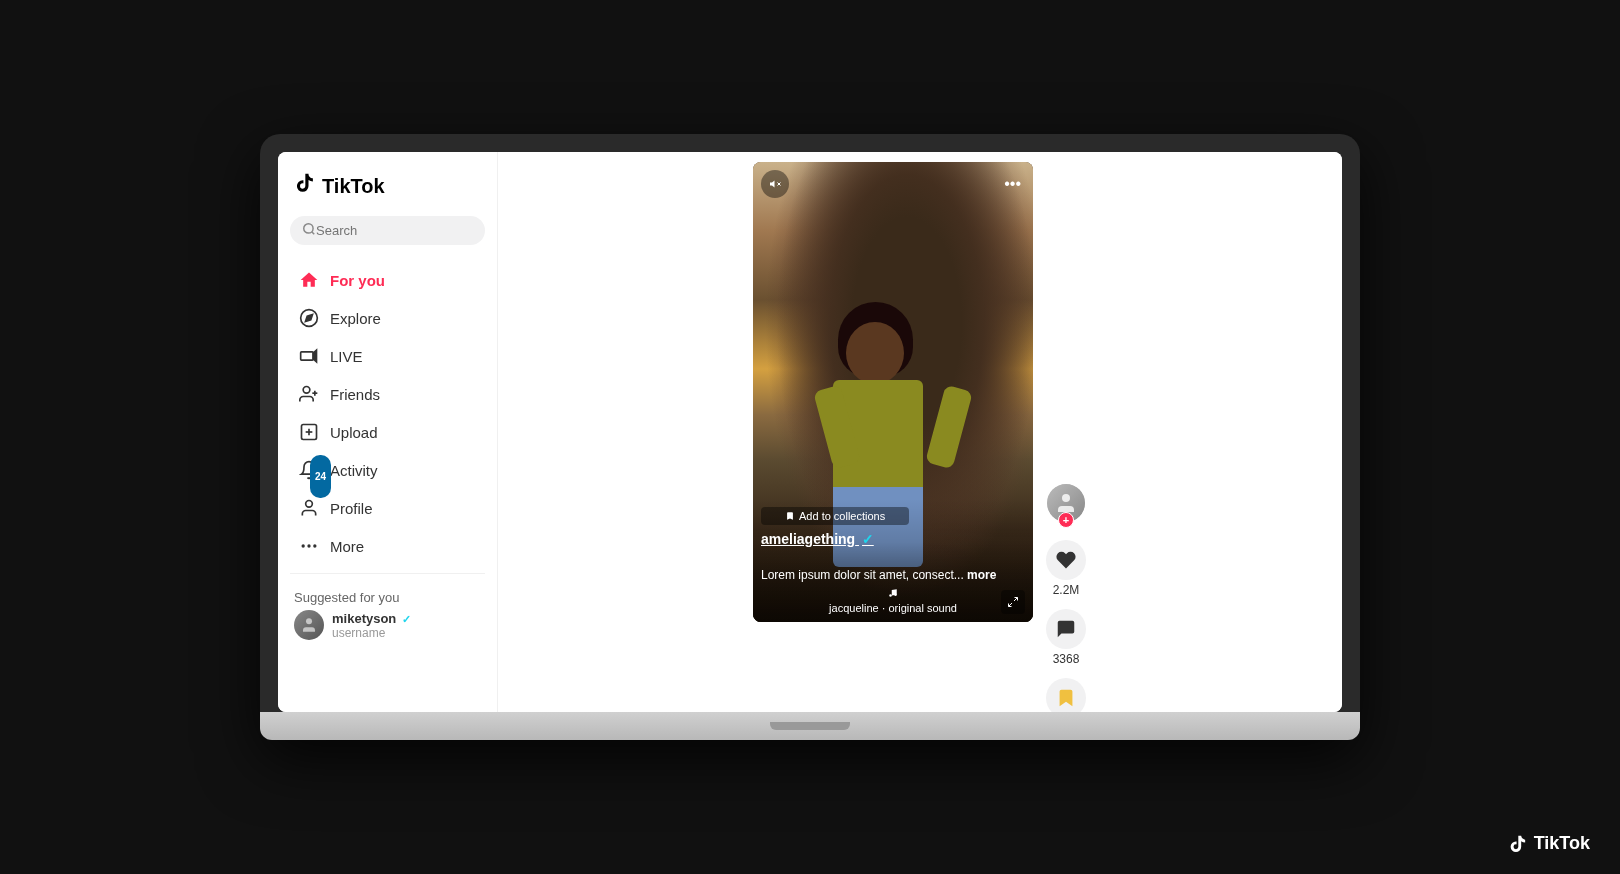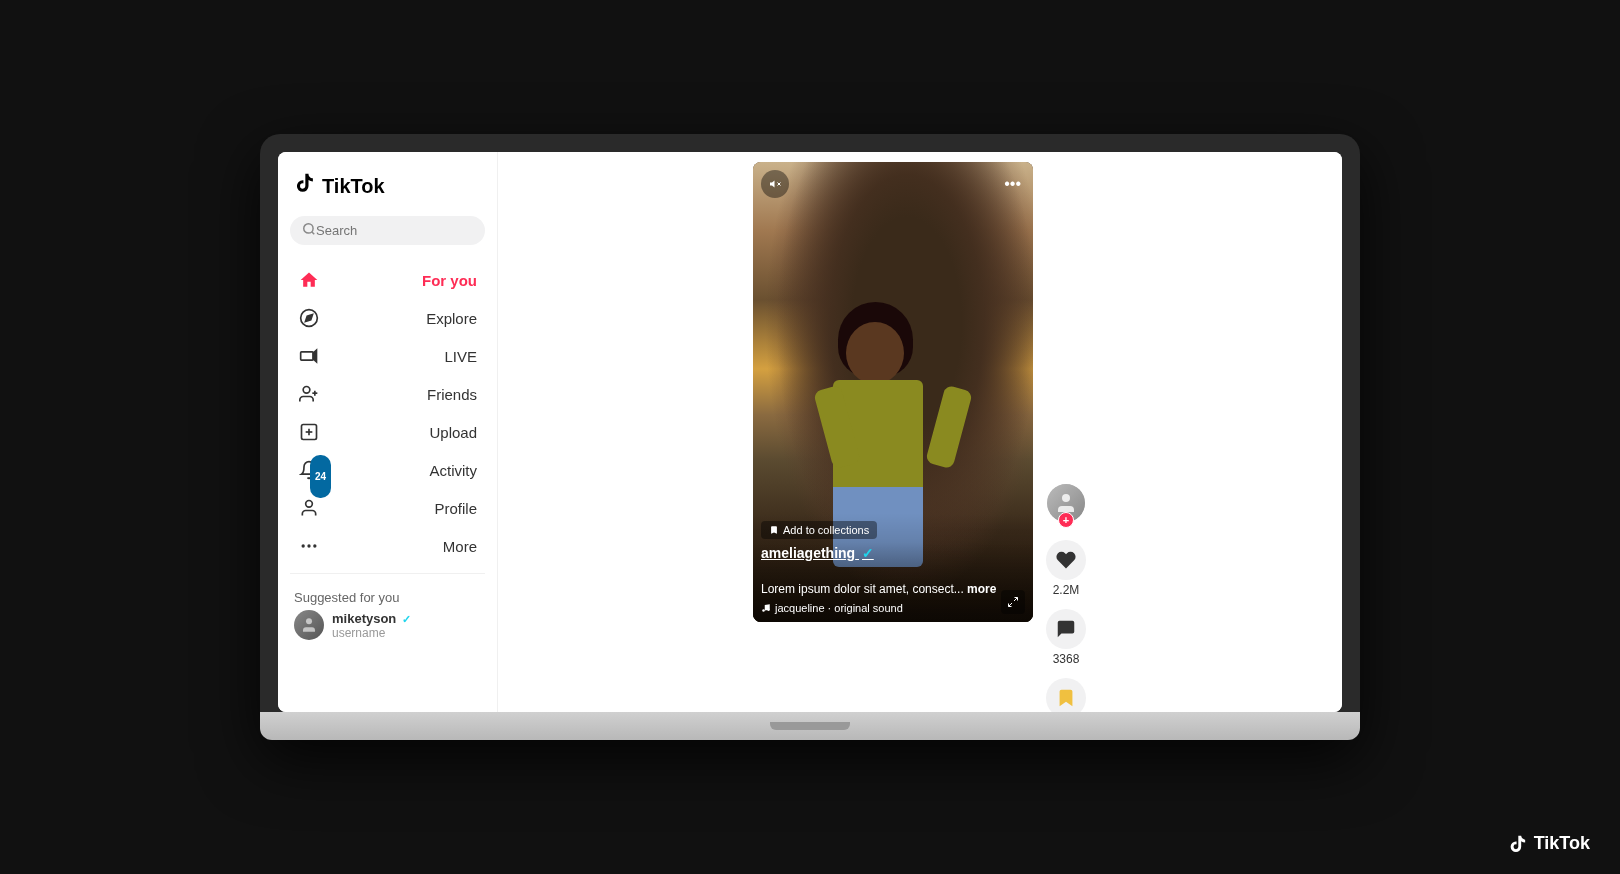--- a/index.html
+++ b/index.html
@@ -91,29 +91,28 @@
       width: 100%;
     }
     .search-icon-svg {
       color: #888;
       font-size: 14px;
     }
 
     .nav-item {
       display: flex;
       align-items: center;
-      gap: 20px;
+      gap: 10px;
       padding: 8px 16px;
       cursor: pointer;
       border-radius: 6px;
       margin: 0 4px;
       font-size: 15px;
       color: #333;
       position: relative;
-      justify-content: space-between;
     }
     .nav-item.active { color: #fe2c55; font-weight: 600; }
     .nav-item .icon {
       width: 22px;
       height: 22px;
       display: flex;
       align-items: center;
       justify-content: center;
       font-size: 18px;
     }
@@ -283,21 +282,21 @@
       padding: 8px;
       background: linear-gradient(transparent, rgba(0,0,0,0.4));
     }
 
     .add-to-collections {
       display: flex;
       align-items: center;
       gap: 4px;
       background: rgba(0,0,0,0.4);
       border-radius: 4px;
-      padding: 3px 8px;
+      padding: 3px 24px;
       color: #fff;
       font-size: 11px;
       margin-bottom: 6px;
       cursor: pointer;
       width: fit-content;
     }
 
     .creator-name {
       color: #fff;
       font-size: 14px;
@@ -317,20 +316,21 @@
       margin-bottom: 4px;
     }
     .video-desc .more-link { color: #fff; font-weight: 600; }
 
     .sound-info {
       display: flex;
       align-items: center;
       gap: 4px;
       color: #fff;
       font-size: 11px;
+      flex-direction: column;
     }
 
     .fullscreen-btn {
       position: absolute;
       bottom: 8px;
       right: 8px;
       background: rgba(0,0,0,0.4);
       border-radius: 4px;
       width: 24px;
       height: 24px;

